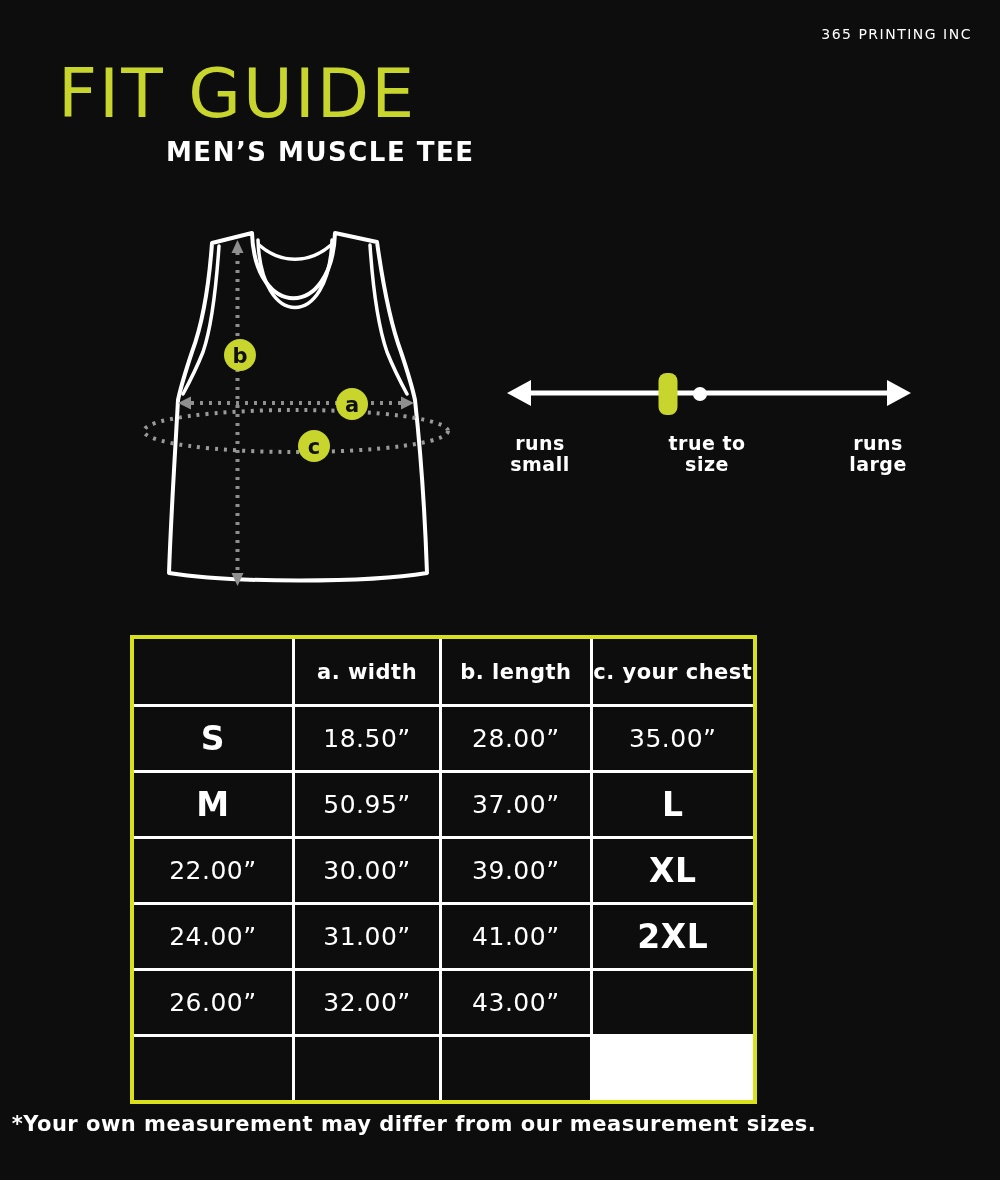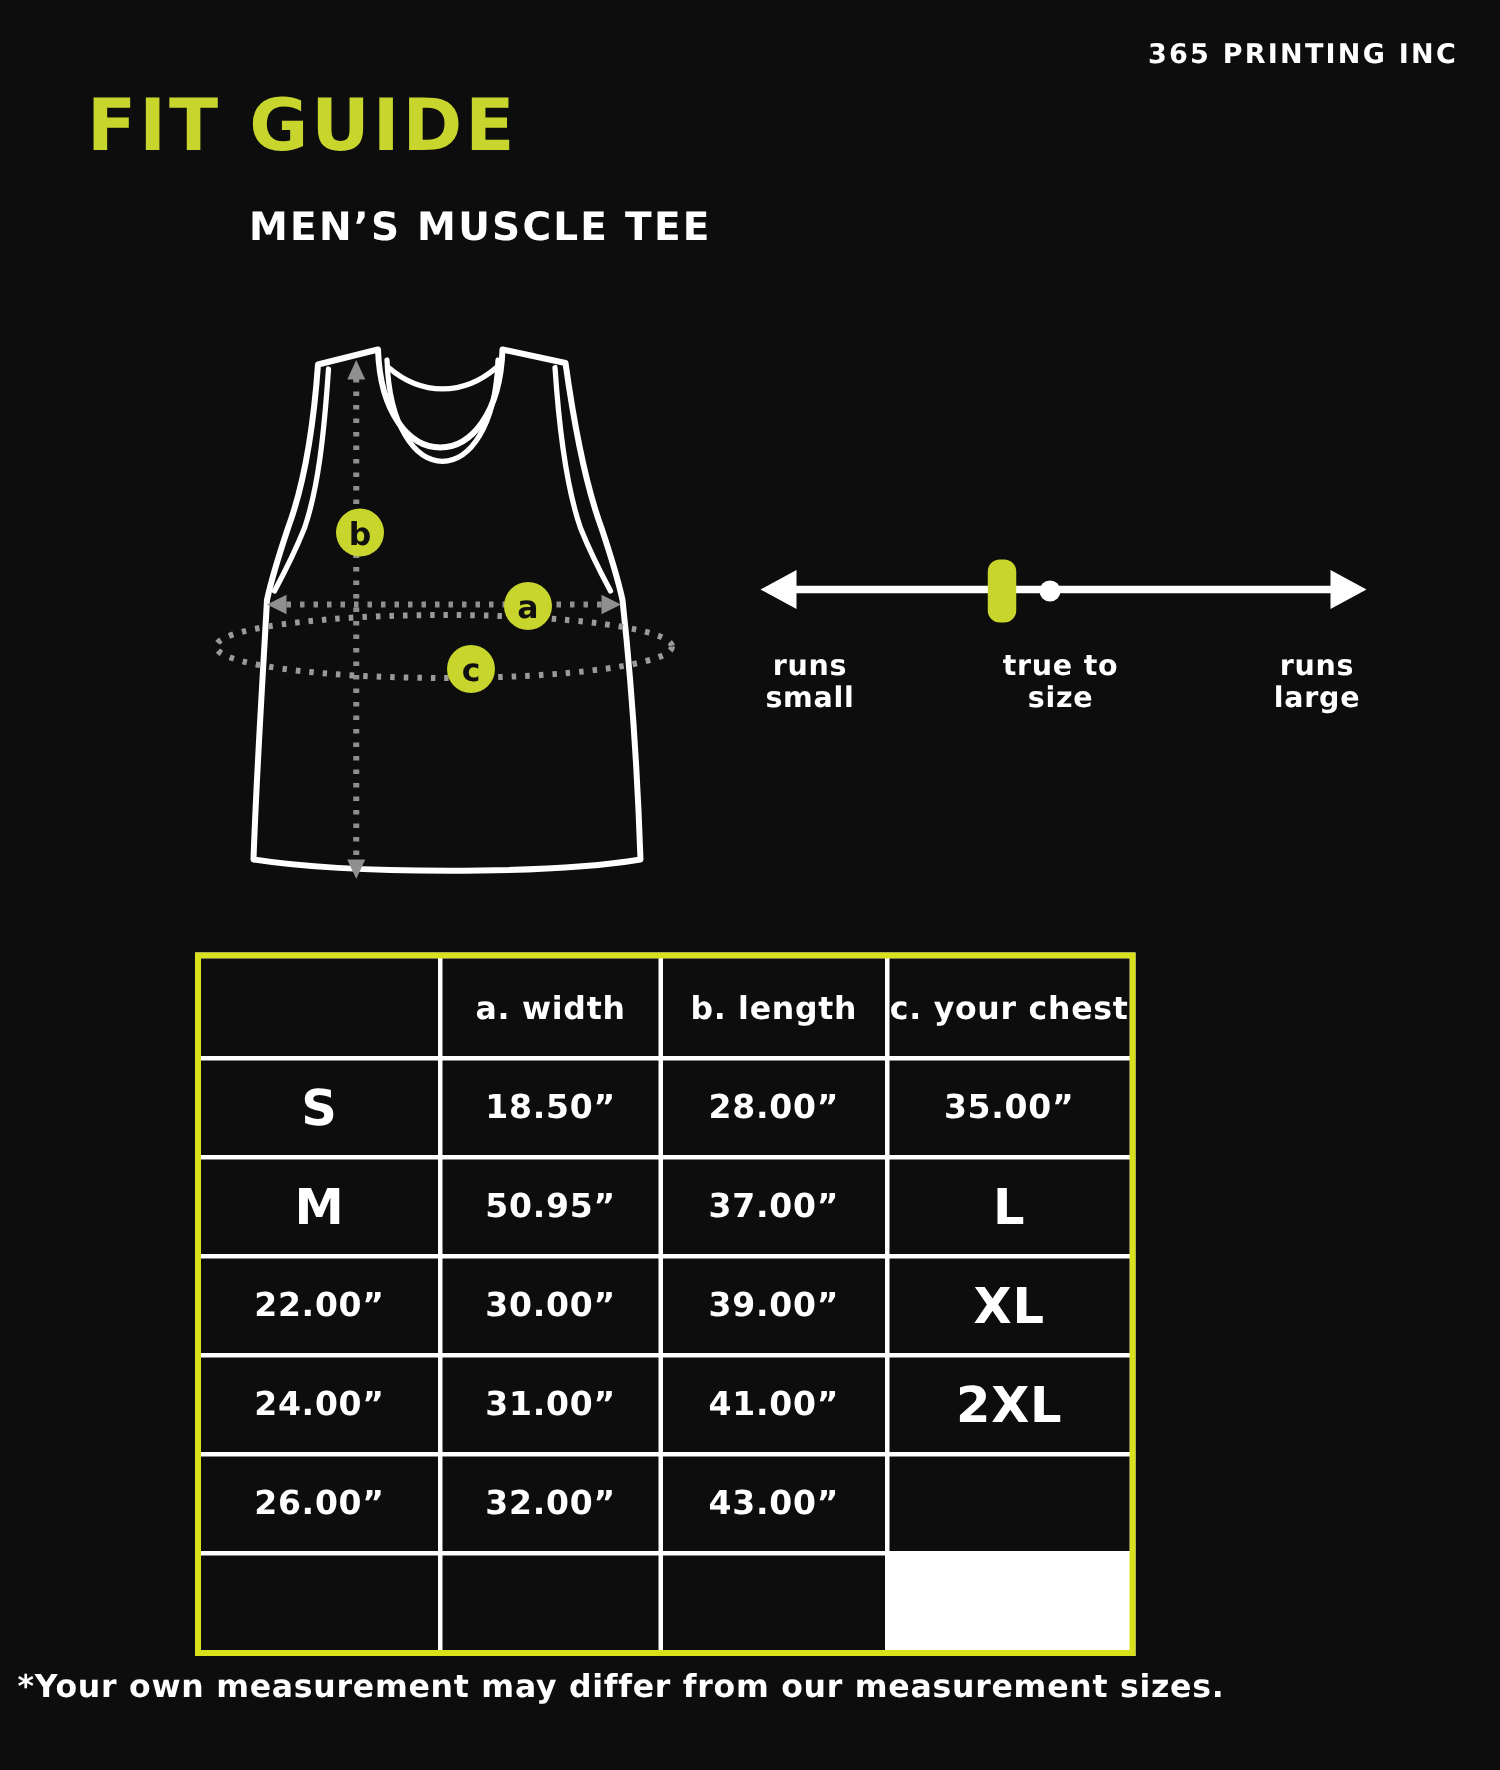--- a/index.html
+++ b/index.html
@@ -5,25 +5,25 @@
   :root{
     --bg:#0d0d0d; --lime:#c7d52d; --tableBorder:#d8e11b; --white:#ffffff; --dash:#8f8f8f;
   }
   html,body{margin:0;padding:0;background:#000;}
   .page{
     position:relative; width:1000px; height:1180px; background:var(--bg);
     font-family:"DejaVu Sans","Liberation Sans",sans-serif; overflow:hidden;
   }
   .brand{
     position:absolute; top:26px; right:28px; color:var(--white);
-    font-size:18px; font-weight:bold; letter-spacing:1.5px;
+    font-size:14px; font-weight:normal; letter-spacing:1.5px;
   }
   .title{
     position:absolute; left:58px; top:60px; margin:0; color:var(--lime);
-    font-size:48px; font-weight:bold; letter-spacing:2px; line-height:1;
+    font-size:68px; font-weight:normal; letter-spacing:2px; line-height:1;
   }
   .subtitle{
     position:absolute; left:166px; top:138px; margin:0; color:var(--white);
     font-size:26px; font-weight:bold; letter-spacing:1.5px; line-height:1.1;
   }
   .diagram-svg{position:absolute; left:0; top:0;}
   .shirt-line{fill:none; stroke:var(--white); stroke-width:4; stroke-linejoin:round; stroke-linecap:round;}
   .shirt-thin{fill:none; stroke:var(--white); stroke-width:3.5; stroke-linecap:round;}
   .measure{fill:none; stroke:var(--dash); stroke-width:4; stroke-dasharray:3 6;}
   .measure-head{fill:var(--dash);}
@@ -42,21 +42,21 @@
     display:grid; grid-template-columns:195fr 178fr 182fr 198fr;
     grid-template-rows:65fr 63fr 63fr 63fr 63fr 63fr 63fr; gap:3px;
   }
   .cell{
     background:var(--bg); color:var(--white);
     display:flex; align-items:center; justify-content:center;
     letter-spacing:0.5px;
   }
   .header-cell{font-size:21px; font-weight:bold;}
   .size-cell{font-size:33px; font-weight:bold;}
-  .value-cell{font-size:22px; font-weight:bold;}
+  .value-cell{font-size:25px; font-weight:normal;}
   .footnote{
     position:absolute; left:0; top:1112px; width:828px; text-align:center;
     color:var(--white); font-size:21px; font-weight:bold; letter-spacing:0.5px;
   }
 </style>
 </head>
 <body>
 
 <div class="page">
 

